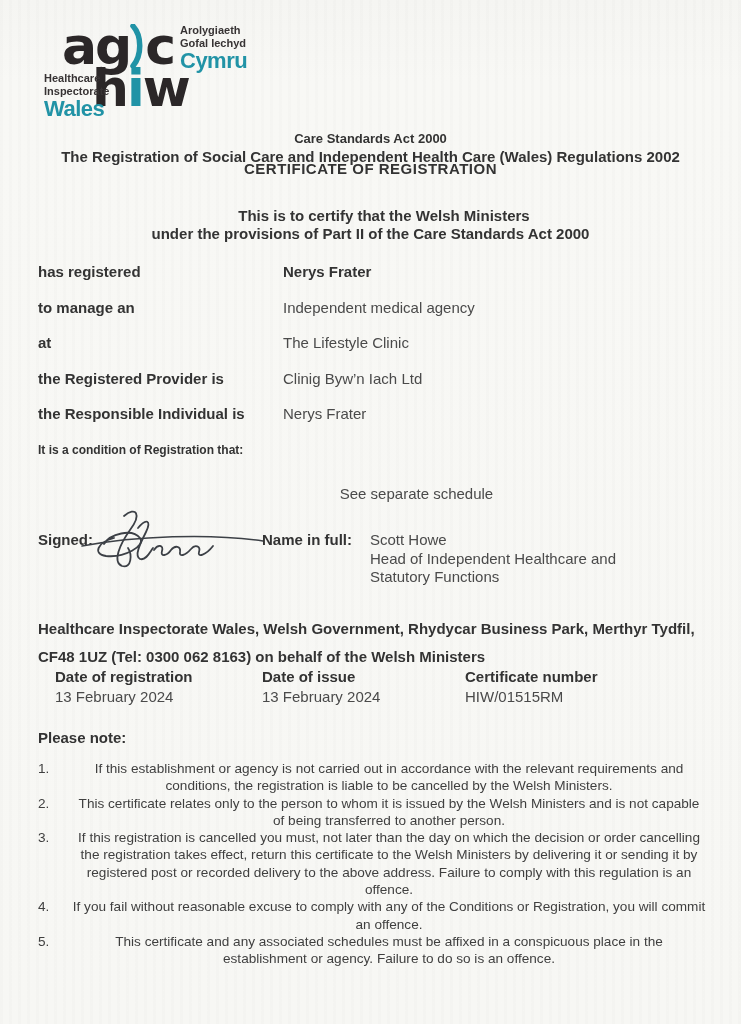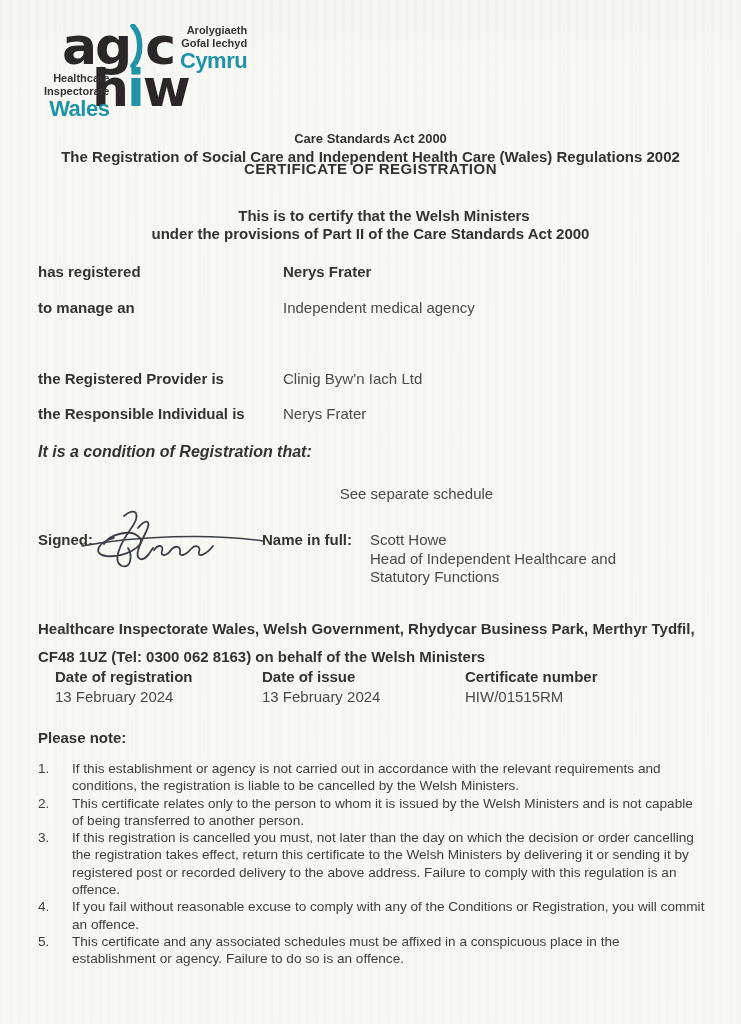--- a/index.html
+++ b/index.html
@@ -14,21 +14,21 @@
       linear-gradient(180deg, #f5f5f2 0%, #f8f8f5 8%, #f7f7f4 100%);
     font-family:"Liberation Sans","DejaVu Sans",sans-serif;
     color:#3a3a3a;
     overflow:hidden;
   }
   .abs { position:absolute; }
   .b { font-weight:bold; color:#333; }
   .center { left:0; width:741px; text-align:center; }
 
   
-  .logo { top:18px; left:40px; width:220px; height:104px;text-align:right; }
+  .logo { top:18px; left:40px; width:220px; height:104px; }
   .brand {
     font-family:"DejaVu Sans","Liberation Sans",sans-serif;
     font-weight:bold; color:#2b2728; letter-spacing:-2px;
     line-height:1;
   }
   .brand-top { position:absolute; left:22px; top:2px; font-size:52px; }
   .brand-bottom { position:absolute; left:52px; top:44px; font-size:52px; }
   .teal { color:#2193a6; }
   .i-mark { display:inline-block; width:15px; height:44px; vertical-align:-4px; }
   .logo-small {
@@ -45,21 +45,21 @@
   .cert-title { top:160px; font-size:15px; letter-spacing:0.5px; }
   .certify    { top:207px; font-size:15px;padding-left:27px; }
   .provisions { top:225px; font-size:15px; }
 
   
   .reg-row { left:38px; width:665px; font-size:15px; }
   .reg-row .val { position:absolute; left:245px; top:0; font-weight:normal; color:#4a4a4a; white-space:nowrap; }
   .reg-row .val.bv { font-weight:bold; color:#333; }
 
   
-  .cond-head { top:443px; left:38px; font-size:16px;font-style:italic; }
+  .cond-head { top:443px; left:38px; font-size:12px; }
   .cond-val  { top:485px; font-size:15px; color:#4a4a4a;margin-left:46px; }
   .signed-label { top:531px; left:38px; font-size:15px; }
   .sig-svg { top:498px; left:80px; }
   .sig-svg path { fill:none; stroke:#3c4046; stroke-linecap:round; stroke-linejoin:round; }
   .name-label { top:531px; left:262px; font-size:15px; }
   .name-block { top:531px; left:370px; font-size:15px; line-height:18.5px; color:#4a4a4a; width:330px; }
 
   
   .issuer { top:615px; left:38px; width:670px; font-size:15px; line-height:28px; }
   .detail-col { top:667px; font-size:15px; line-height:19.5px; }
@@ -67,21 +67,21 @@
   .detail-col .dv { color:#4a4a4a; display:block; }
   .col1 { left:55px;  width:190px; }
   .col2 { left:262px; width:190px; }
   .col3 { left:465px; width:210px; }
 
   
   .please-note { top:729px; left:38px; font-size:15px; }
   .notes { top:760px; left:38px; width:668px; font-size:13.6px; line-height:17.3px; color:#3f3f3f; }
   .note-item { display:flex; }
   .note-num { width:34px; flex:0 0 34px; }
-  .note-text { flex:1; }
+  .note-text { flex:1;text-align:center; }
 </style>
 </head>
 <body>
 
 <div class="page">
 
   <div class="abs logo">
     <div class="brand brand-top">
       <span>ag</span><span class="i-mark"><svg width="15" height="44" viewBox="0 0 15 44">
             <path d="M3 42 C 12 31, 12 12, 3 2" fill="none" stroke="#2193a6" stroke-width="5.5" stroke-linecap="round"></path>
@@ -108,20 +108,24 @@
   <div class="abs center b certify">This is to certify that the Welsh Ministers</div>
   <div class="abs center b provisions">under the provisions of Part II of the Care Standards Act 2000</div>
 
   <div class="abs reg-row b" style="top:263px">
     <span>has registered</span>
     <span class="val bv">Nerys Frater</span>
   </div>
   <div class="abs reg-row b" style="top:299px">
     <span>to manage an</span>
     <span class="val">Independent medical agency</span>
+  </div>
+  <div class="abs reg-row b" style="top:334px">
+    <span>at</span>
+    <span class="val">The Lifestyle Clinic</span>
   </div>
   <div class="abs reg-row b" style="top:370px">
     <span>the Registered Provider is</span>
     <span class="val">Clinig Byw’n Iach Ltd</span>
   </div>
   <div class="abs reg-row b" style="top:405px">
     <span>the Responsible Individual is</span>
     <span class="val">Nerys Frater</span>
   </div>
 

